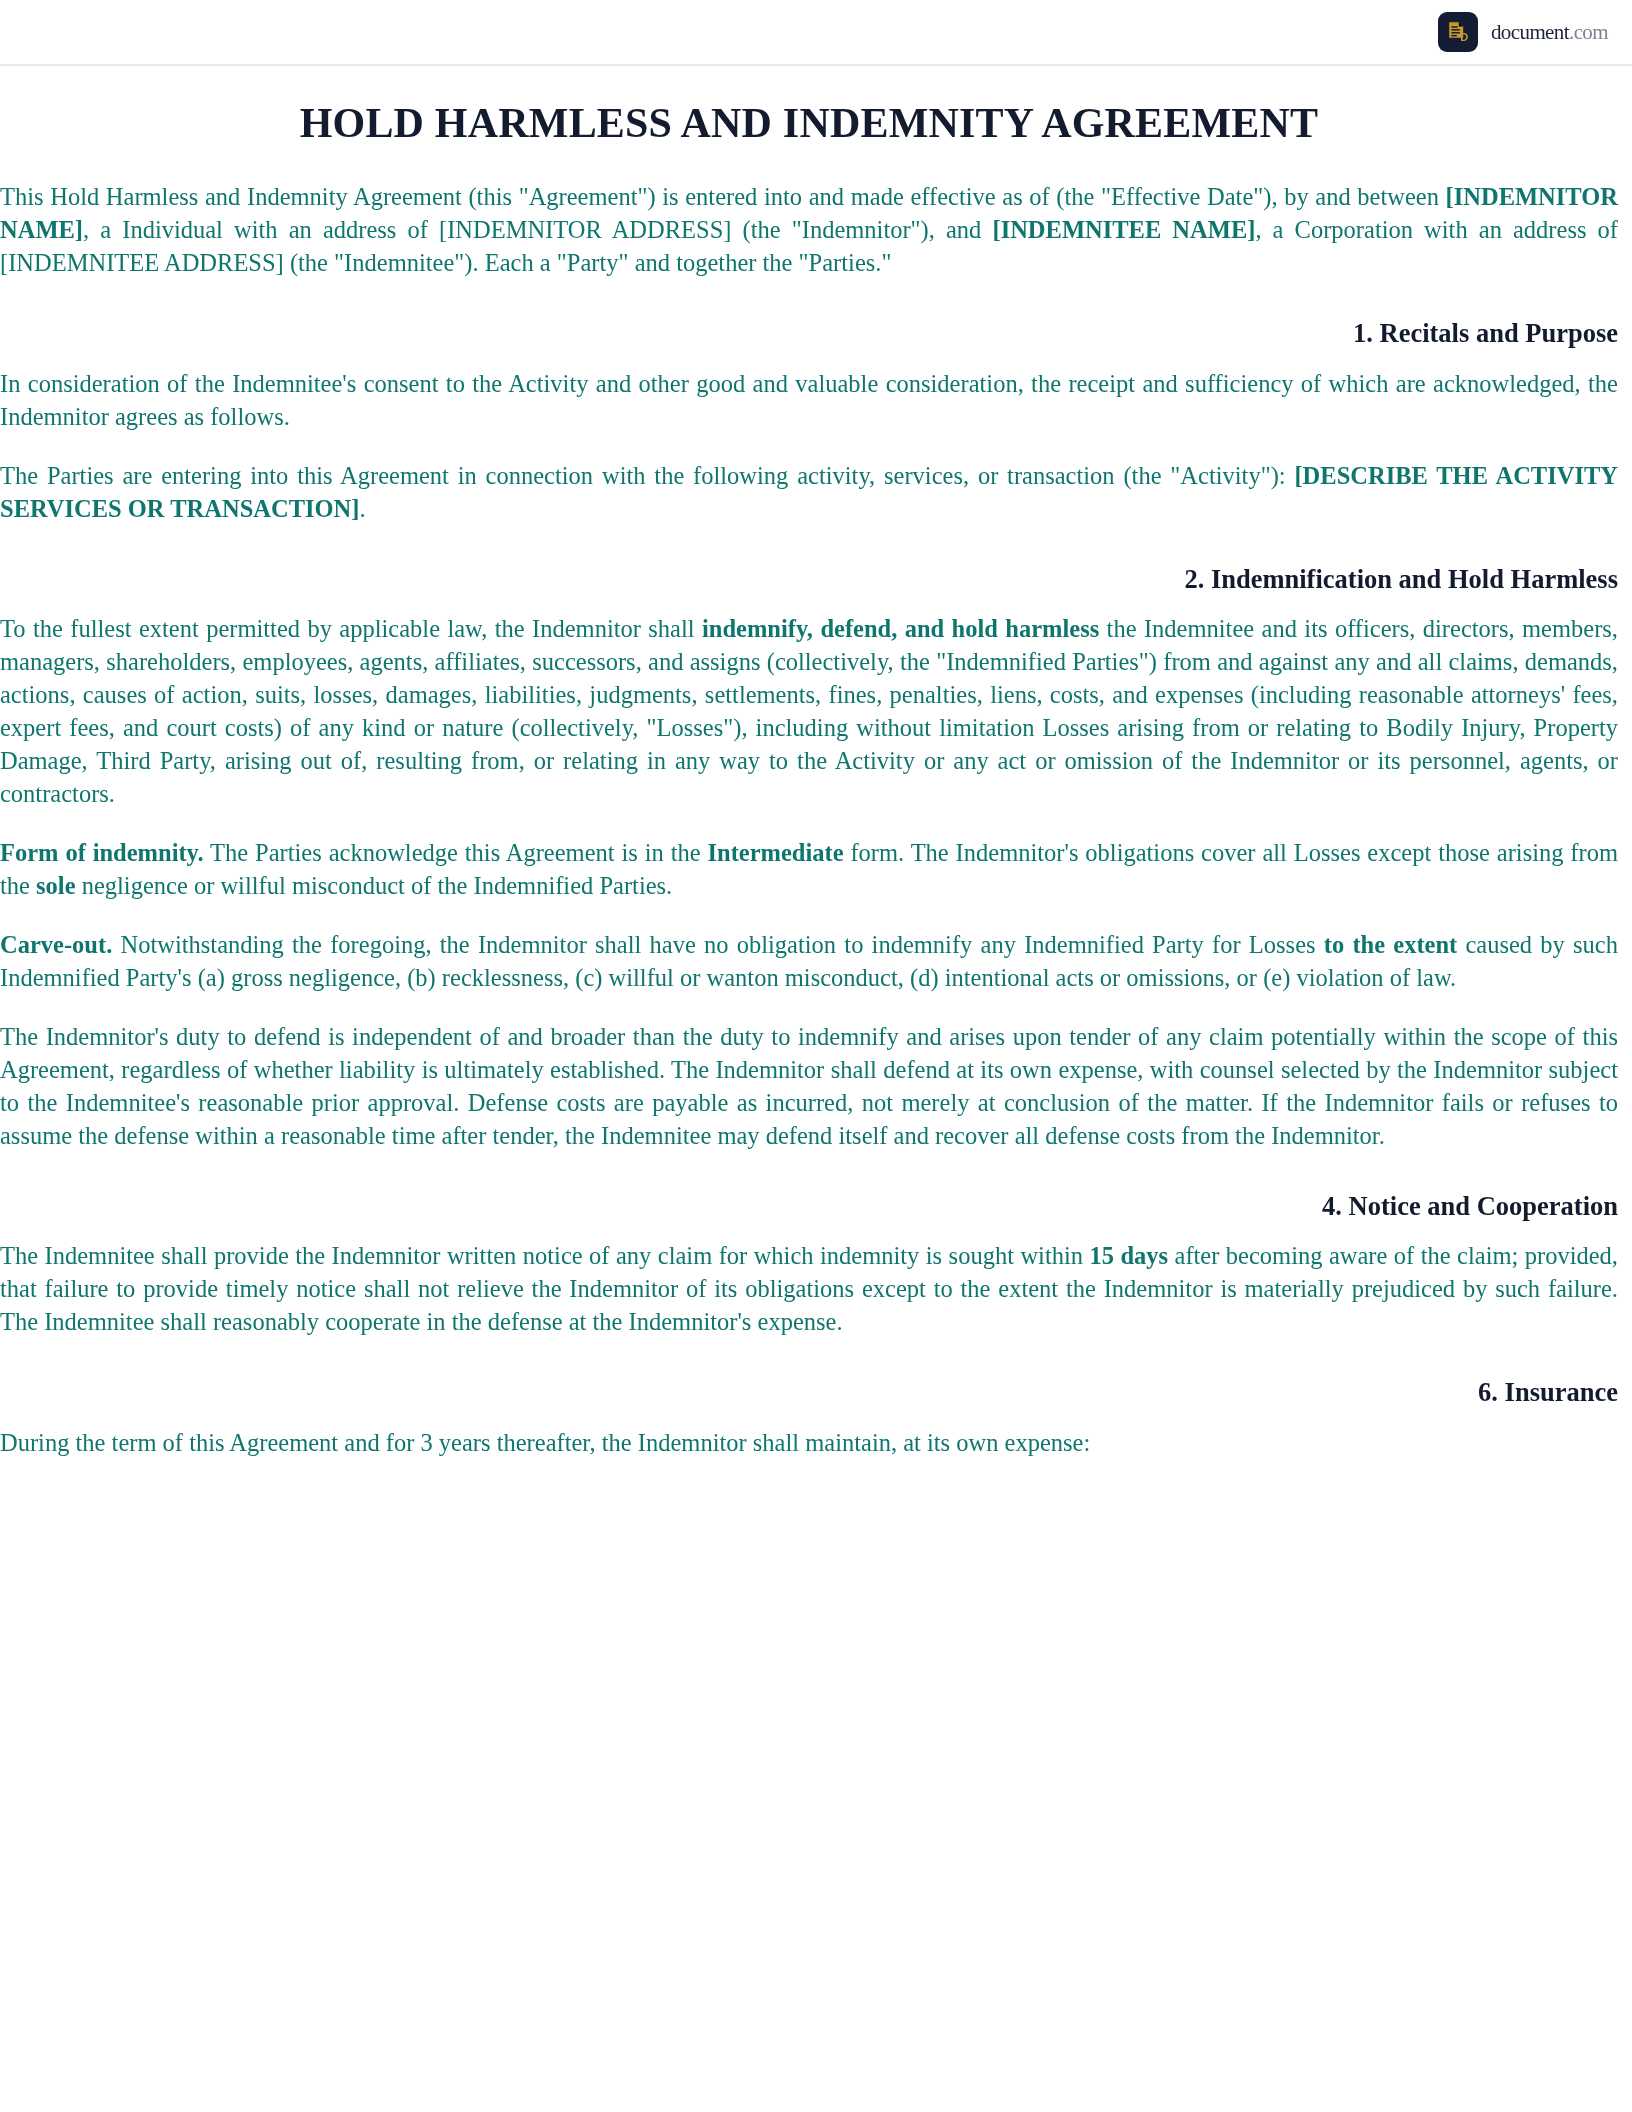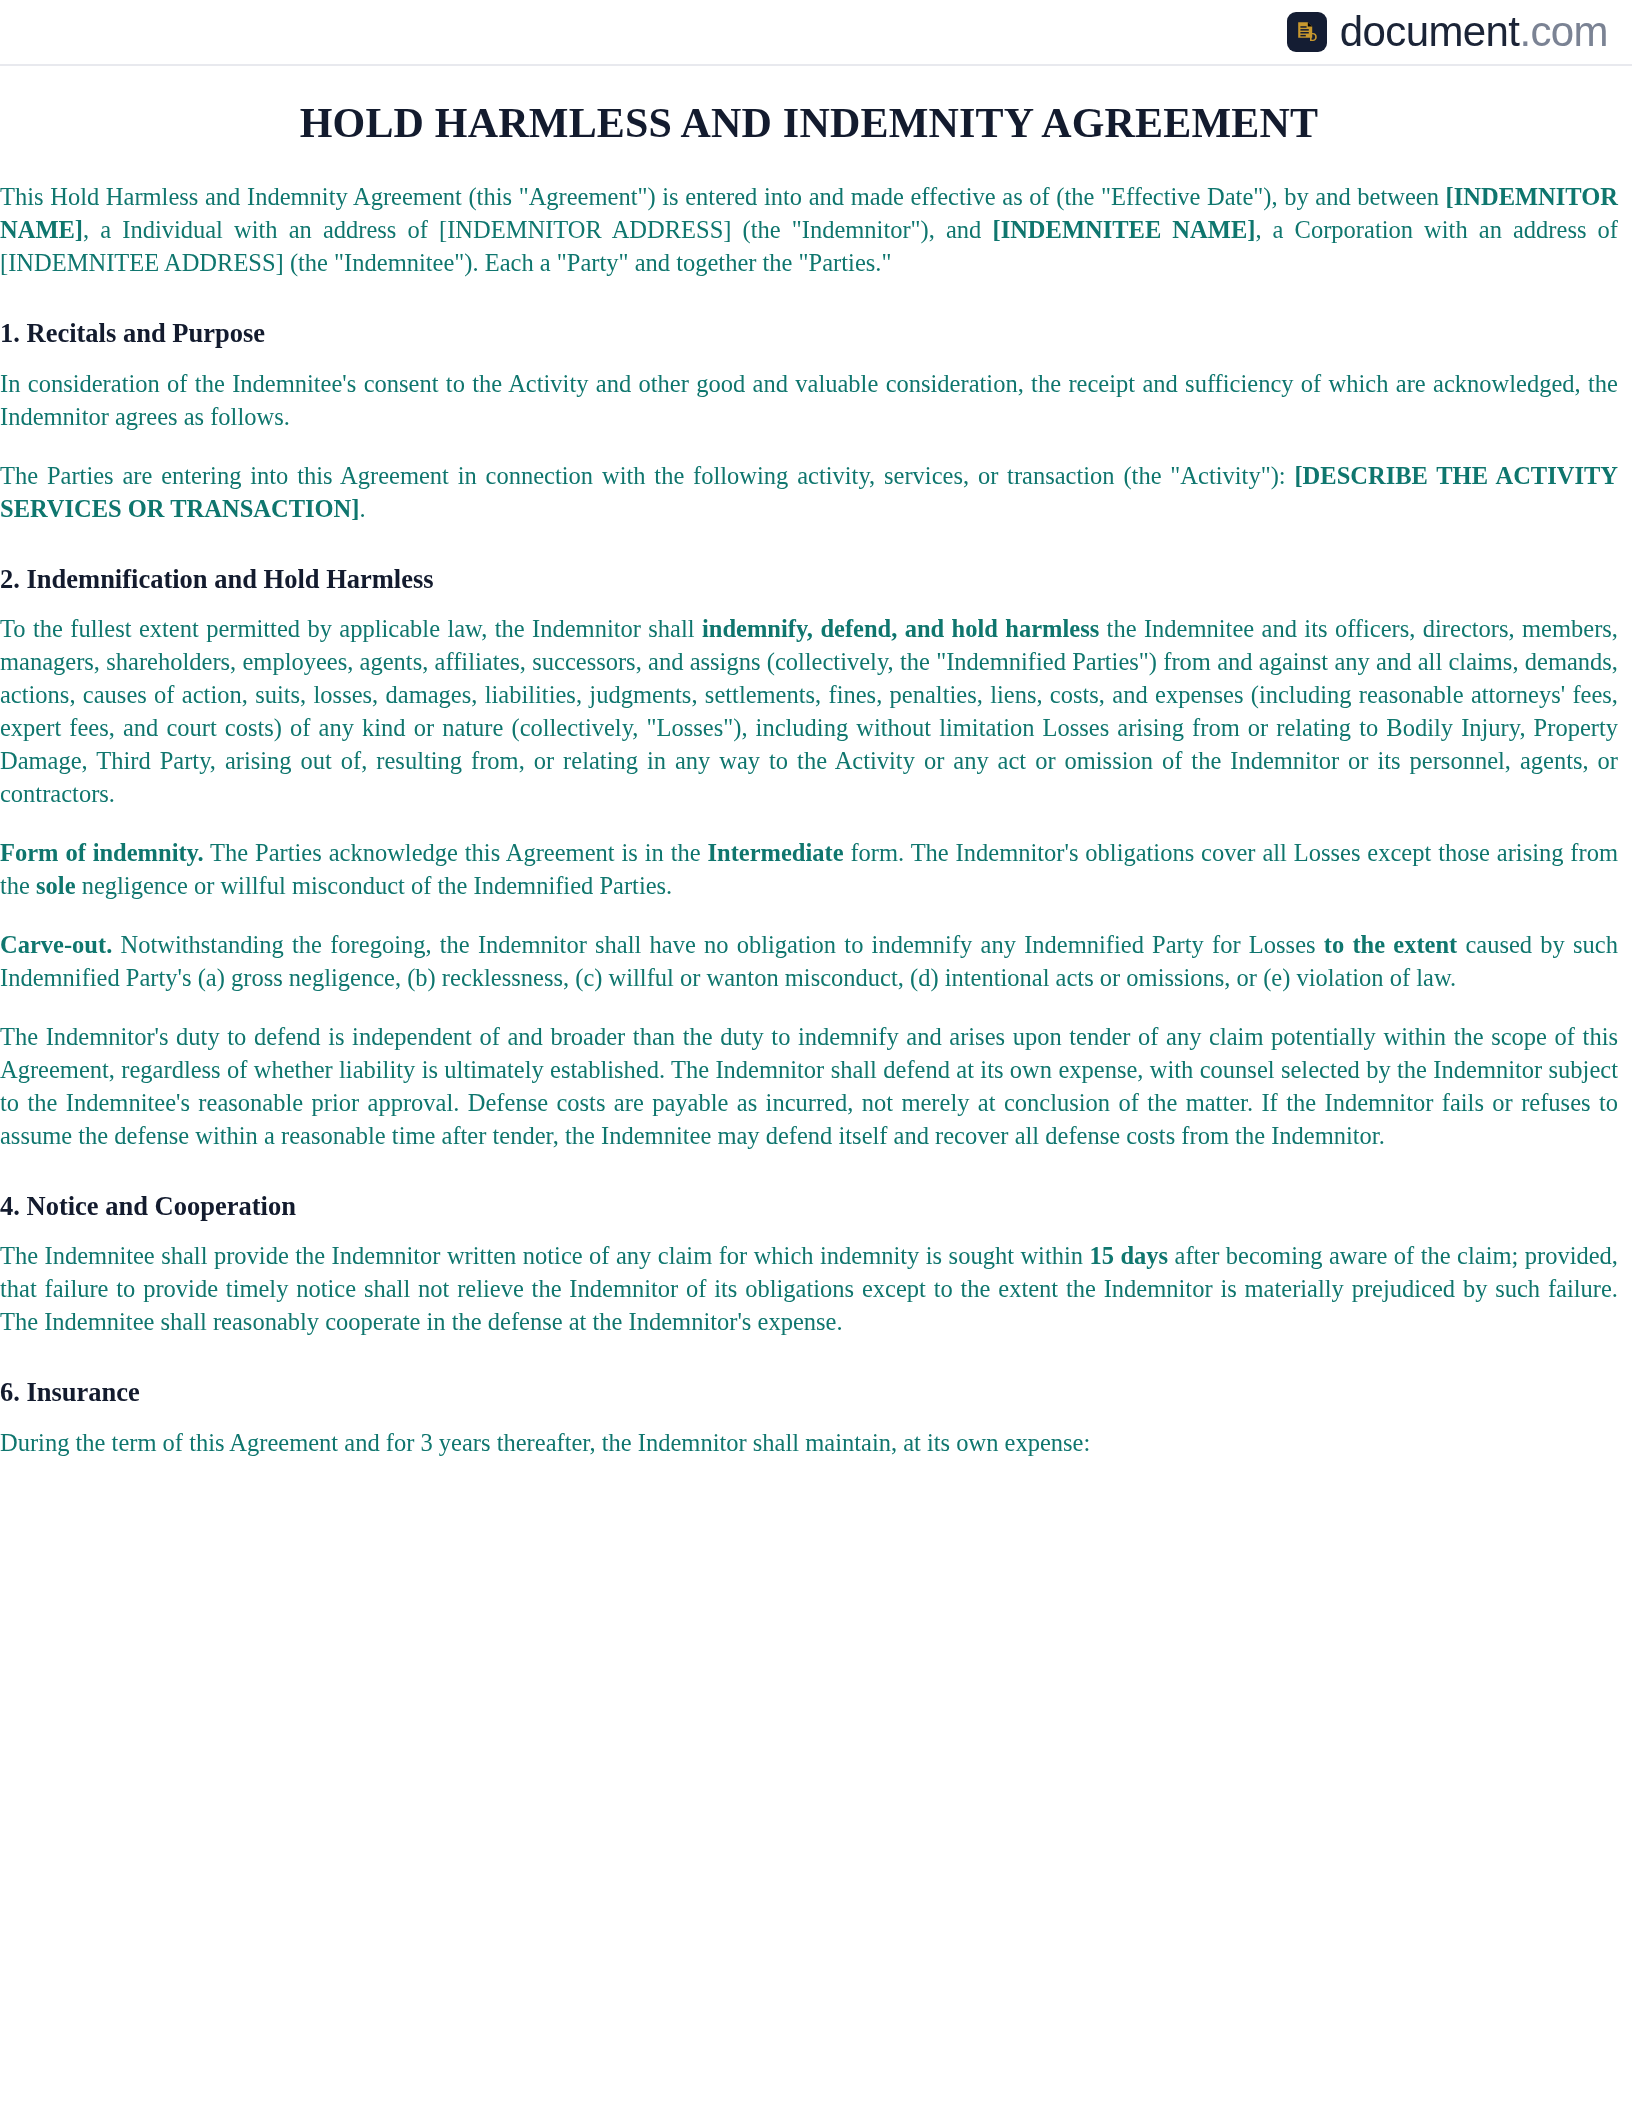--- a/index.html
+++ b/index.html
@@ -38,22 +38,22 @@
     height: 40px;
     border-radius: 9px;
     background: #141d33;
     display: flex;
     align-items: center;
     justify-content: center;
     flex: 0 0 auto;
   }
   .brand-mark svg { display: block; }
   .brand-text {
-    font-family: Liberation Sans, sans-serif;
-    font-size: 42px;
+    font-family: Liberation Serif, serif;
+    font-size: 21px;
     letter-spacing: -0.6px;
     line-height: 1;
     white-space: nowrap;
   }
   .brand-text .w1 { color: #1b2437; font-weight: 400; }
   .brand-text .w2 { color: #7b8394; font-weight: 400; }
 
   
   .doc {
     padding: 0 14px 0 0;
@@ -78,21 +78,21 @@
     color: #0f766e;
   }
   p.para.first { margin-top: 34px; }
 
   h2.section {
     font-size: 26.5px;
     font-weight: bold;
     margin: 38px 0 18px 0;
     line-height: 1.2;
     color: #131b2e;
-    text-align: left;
+    text-align: right;
   }
 
   .b { font-weight: bold; }
 
   .spacer-bottom { height: 10px; }
 </style>
 </head>
 <body>
 
 <div class="page-header">

